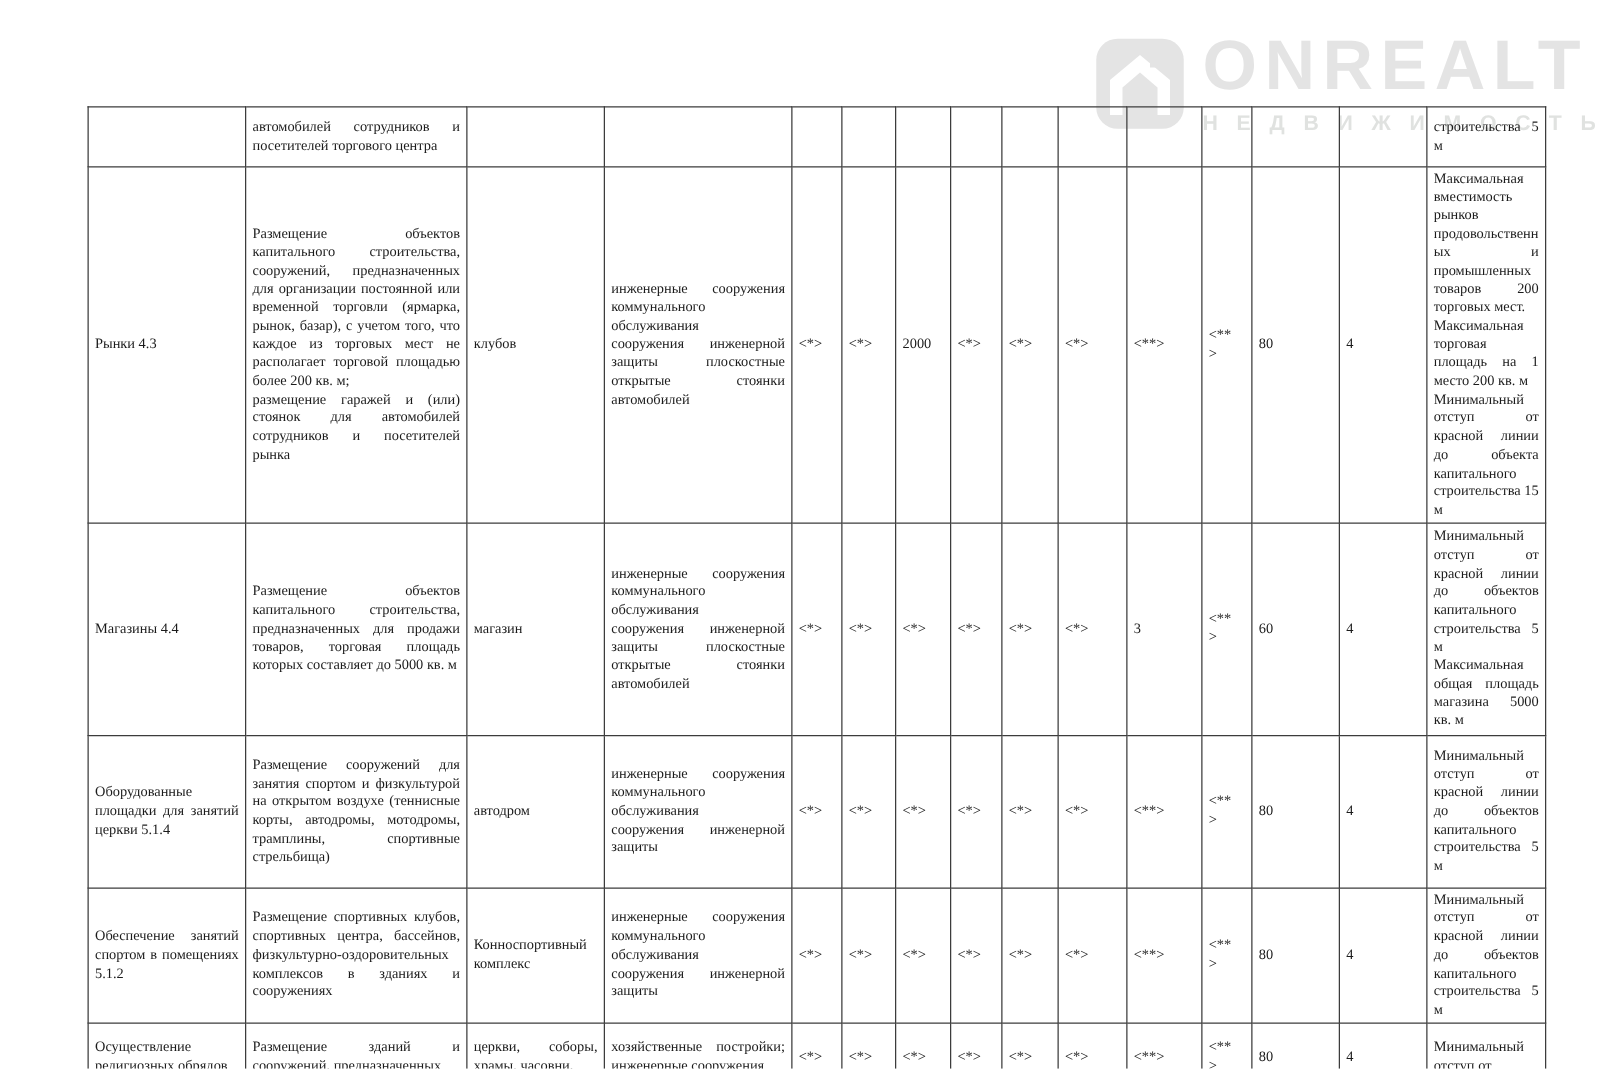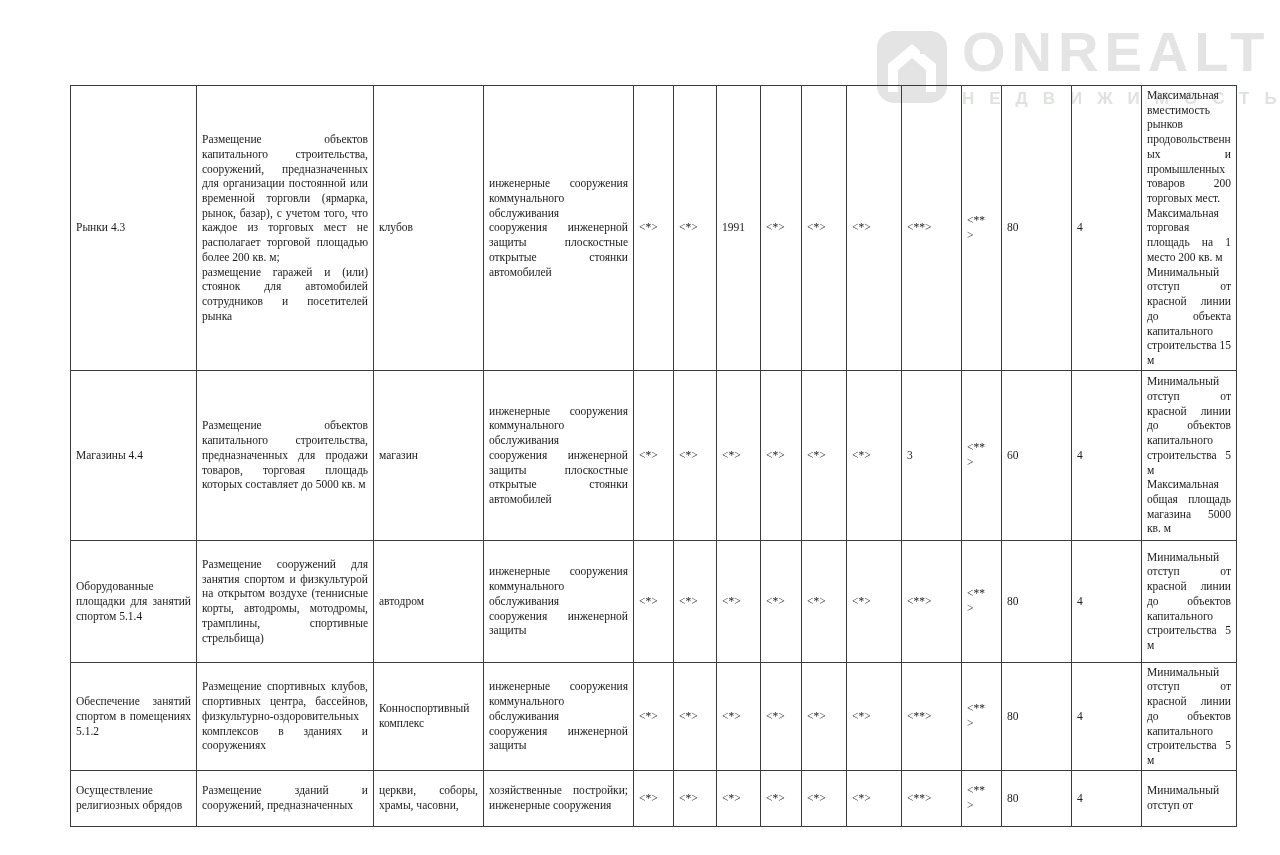--- a/index.html
+++ b/index.html
@@ -90,30 +90,47 @@
         <col class="w8">
       <col class="w9">
         <col class="w10">
         <col class="w11">
         <col class="w12">
       <col class="w13">
         <col class="w14">
         <col class="w15">
     </colgroup>
     <tbody>
+        <tr class="r0">
+          <td class="c1"></td>
+          <td class="c2">автомобилей сотрудников и посетителей торгового центра</td>
+          <td class="c3"></td>
+          <td class="c4"></td>
+          <td class="c5"></td>
+          <td class="c6"></td>
+          <td class="c7"></td>
+          <td class="c8"></td>
+          <td class="c9"></td>
+          <td class="c10"></td>
+          <td class="c11"></td>
+          <td class="c12"></td>
+          <td class="c13"></td>
+          <td class="c14"></td>
+          <td class="c15">строительства 5 м</td>
+        </tr>
         <tr class="r1">
           <td class="c1">Рынки 4.3</td>
           <td class="c2">Размещение объектов капитального строительства, сооружений, предназначенных для организации постоянной или временной торговли (ярмарка, рынок, базар), с учетом того, что каждое из торговых мест не располагает торговой площадью более 200 кв. м;
 размещение гаражей и (или) стоянок для автомобилей сотрудников и посетителей рынка</td>
           <td class="c3">клубов</td>
           <td class="c4">инженерные сооружения коммунального обслуживания
 сооружения инженерной защиты плоскостные открытые стоянки автомобилей</td>
           <td class="c5">&lt;*&gt;</td>
           <td class="c6">&lt;*&gt;</td>
-          <td class="c7">1991</td>
+          <td class="c7">2000</td>
           <td class="c8">&lt;*&gt;</td>
           <td class="c9">&lt;*&gt;</td>
           <td class="c10">&lt;*&gt;</td>
           <td class="c11">&lt;**&gt;</td>
           <td class="c12">&lt;**
 &gt;</td>
           <td class="c13">80</td>
           <td class="c14">4</td>
           <td class="c15">Максимальная вместимость рынков продовольственных и промышленных товаров 200 торговых мест.
 Максимальная торговая площадь на 1 место 200 кв. м
@@ -133,21 +150,21 @@
           <td class="c10">&lt;*&gt;</td>
           <td class="c11">3</td>
           <td class="c12">&lt;**
 &gt;</td>
           <td class="c13">60</td>
           <td class="c14">4</td>
           <td class="c15">Минимальный отступ от красной линии до объектов капитального строительства 5 м
 Максимальная общая площадь магазина 5000 кв. м</td>
         </tr>
         <tr class="r3">
-          <td class="c1">Оборудованные площадки для занятий спортом 5.1.4</td>
+          <td class="c1">Оборудованные площадки для занятий церкви 5.1.4</td>
           <td class="c2">Размещение сооружений для занятия спортом и физкультурой на открытом воздухе (теннисные корты, автодромы, мотодромы, трамплины, спортивные стрельбища)</td>
           <td class="c3">автодром</td>
           <td class="c4">инженерные сооружения коммунального обслуживания
 сооружения инженерной защиты</td>
           <td class="c5">&lt;*&gt;</td>
           <td class="c6">&lt;*&gt;</td>
           <td class="c7">&lt;*&gt;</td>
           <td class="c8">&lt;*&gt;</td>
           <td class="c9">&lt;*&gt;</td>
           <td class="c10">&lt;*&gt;</td>

